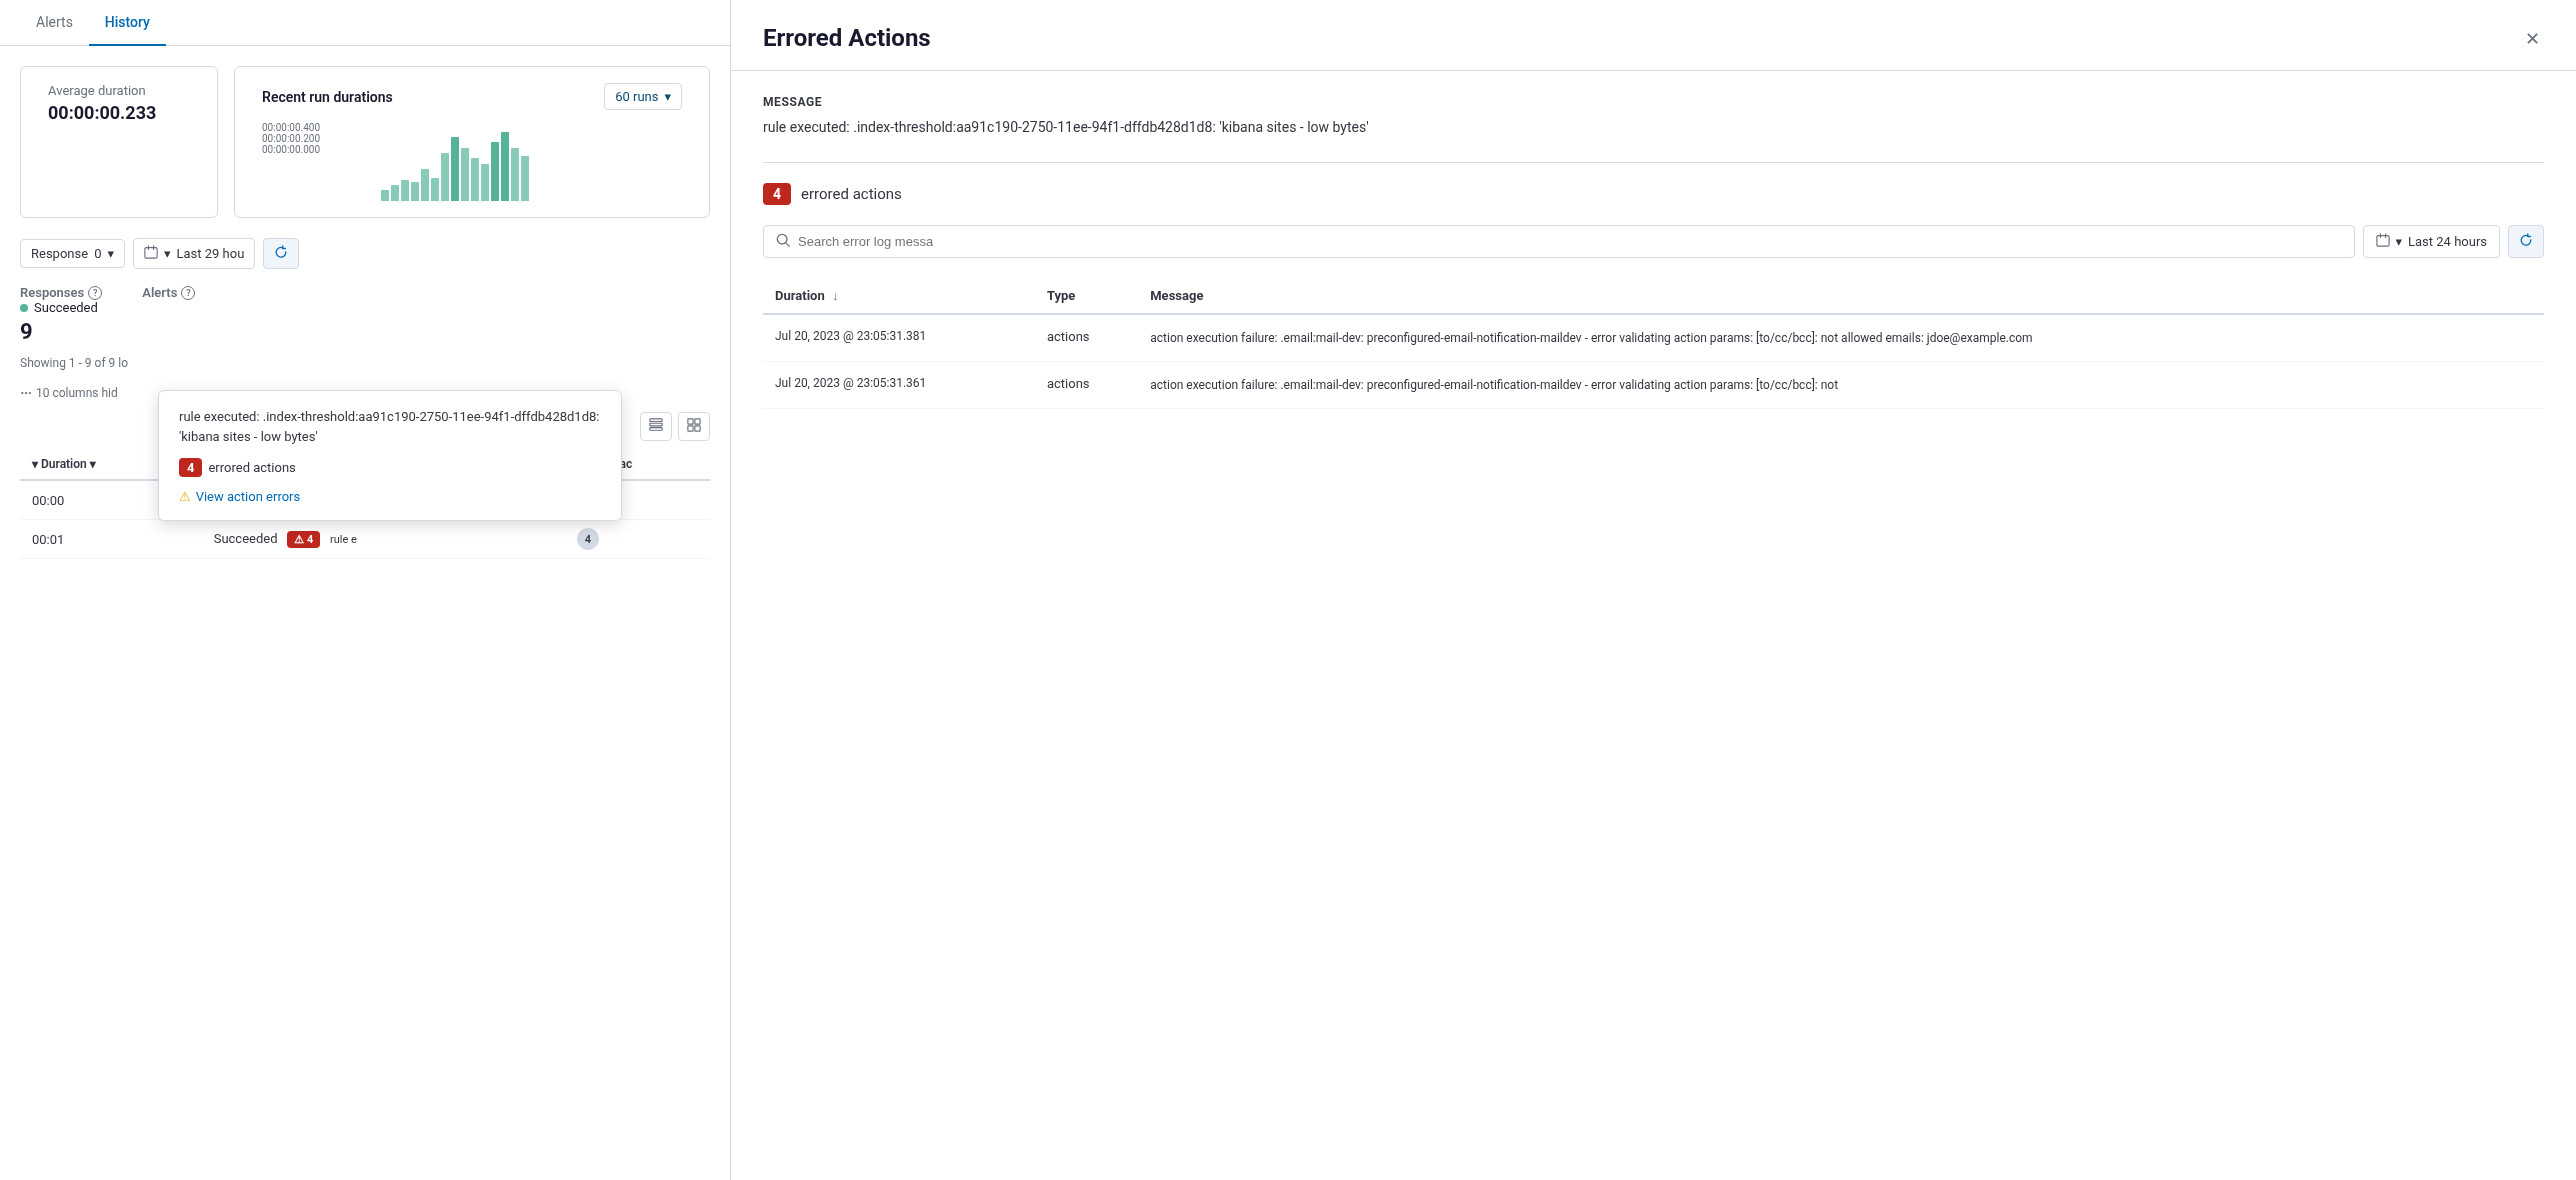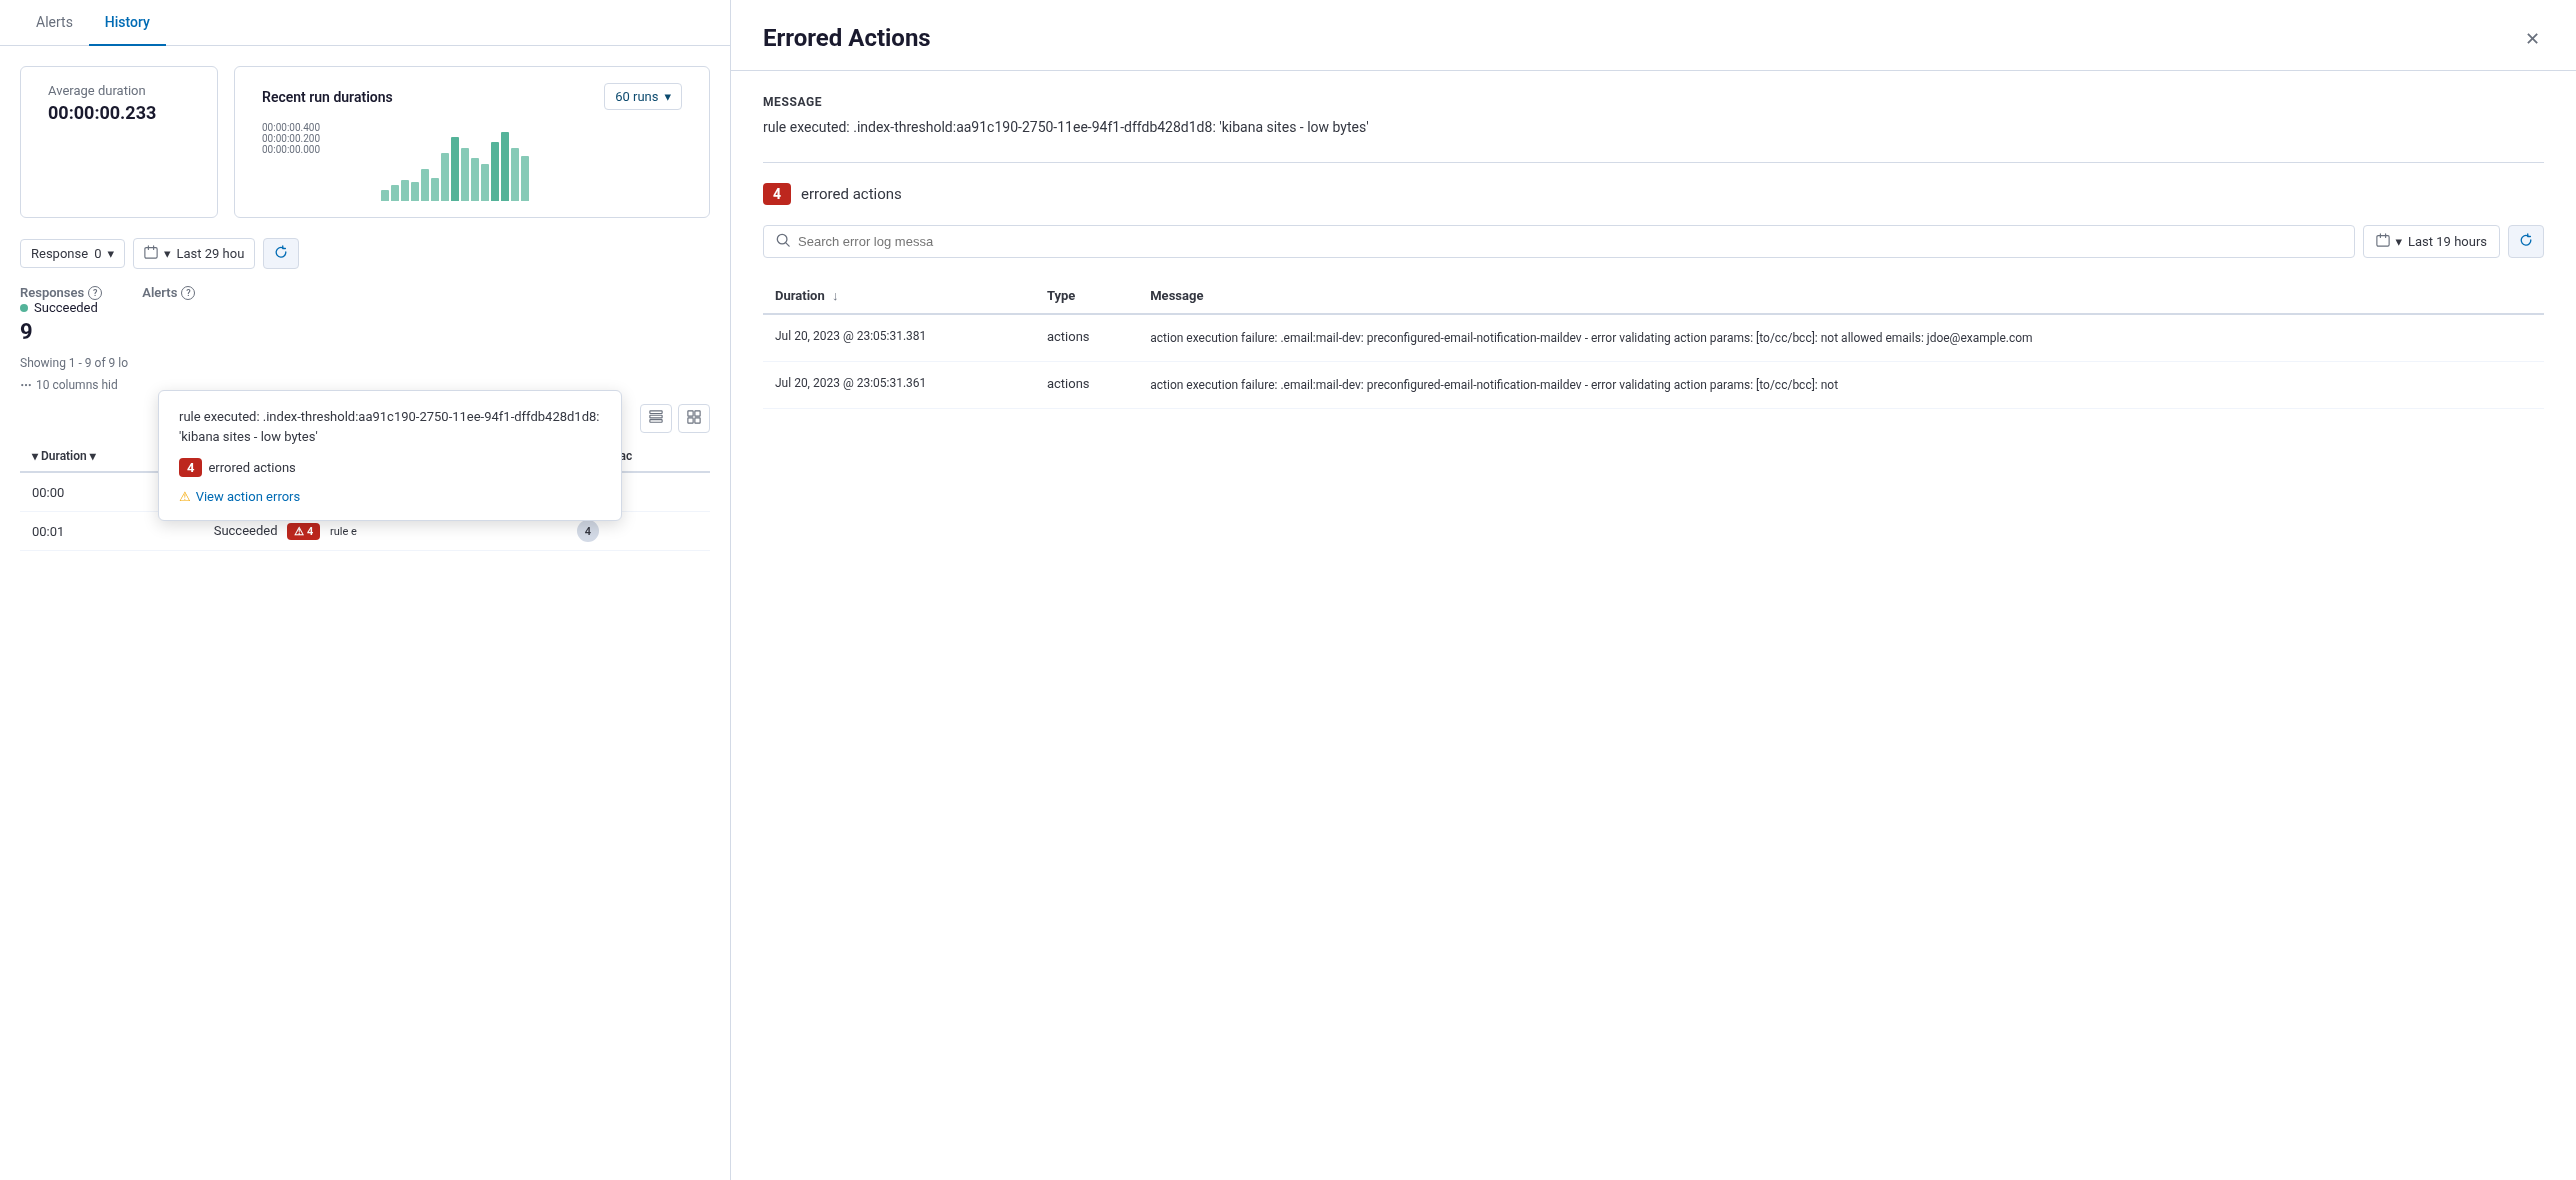--- a/index.html
+++ b/index.html
@@ -42,21 +42,21 @@
 
     
     .section-header { display: flex; gap: 40px; margin-bottom: 12px; }
     .section-label { font-size: 13px; color: #69707d; font-weight: 600; display: flex; align-items: center; gap: 4px; }
     .help-icon { width: 14px; height: 14px; border-radius: 50%; border: 1px solid #69707d; display: inline-flex; align-items: center; justify-content: center; font-size: 9px; color: #69707d; cursor: pointer; }
 
     .resp-row { display: flex; align-items: center; gap: 6px; font-size: 13px; margin-bottom: 4px; }
     .dot { width: 8px; height: 8px; border-radius: 50%; background: #54b399; }
     .big-num { font-size: 22px; font-weight: 700; }
 
-    .showing-text { font-size: 12px; color: #69707d; margin-bottom: 8px; }
+    .showing-text { font-size: 12px; color: #69707d; margin-bottom: 16px; }
     .columns-hidden { font-size: 12px; color: #69707d; display: flex; align-items: center; gap: 4px; margin-bottom: 12px; }
 
     
     .table-toolbar { display: flex; justify-content: flex-end; gap: 6px; margin-bottom: 8px; }
     .table-btn { border: 1px solid #d3dae6; border-radius: 4px; padding: 5px 8px; cursor: pointer; background: #fff; }
 
     .data-table { width: 100%; border-collapse: collapse; font-size: 13px; }
     .data-table th { text-align: left; padding: 8px 12px; border-bottom: 2px solid #d3dae6; color: #343741; font-weight: 600; font-size: 12px; }
     .data-table td { padding: 8px 12px; border-bottom: 1px solid #f0f4fb; color: #343741; }
     .col-duration { width: 99px; }
@@ -342,21 +342,21 @@
       </div>
       <div class="right-time-btn">
         <span>
           <svg width="14" height="14" viewBox="0 0 16 16" fill="none">
               <rect x="1" y="3" width="14" height="12" rx="1.5" stroke="#69707d" stroke-width="1.3"></rect>
               <line x1="5" y1="1" x2="5" y2="5" stroke="#69707d" stroke-width="1.3" stroke-linecap="round"></line>
               <line x1="11" y1="1" x2="11" y2="5" stroke="#69707d" stroke-width="1.3" stroke-linecap="round"></line>
             </svg>
         </span>
         <span>▾</span>
-        <span>Last 19 hours</span>
+        <span>Last 24 hours</span>
       </div>
       <div class="right-refresh-btn">
         <span>
           <svg width="14" height="14" viewBox="0 0 16 16" fill="none">
               <path d="M13.5 8A5.5 5.5 0 1 1 10 3.2" stroke="#006bb4" stroke-width="1.5" stroke-linecap="round"></path>
               <polyline points="10,1 10,4 13,4" fill="none" stroke="#006bb4" stroke-width="1.5" stroke-linecap="round" stroke-linejoin="round"></polyline>
             </svg>
         </span>
       </div>
     </div>

